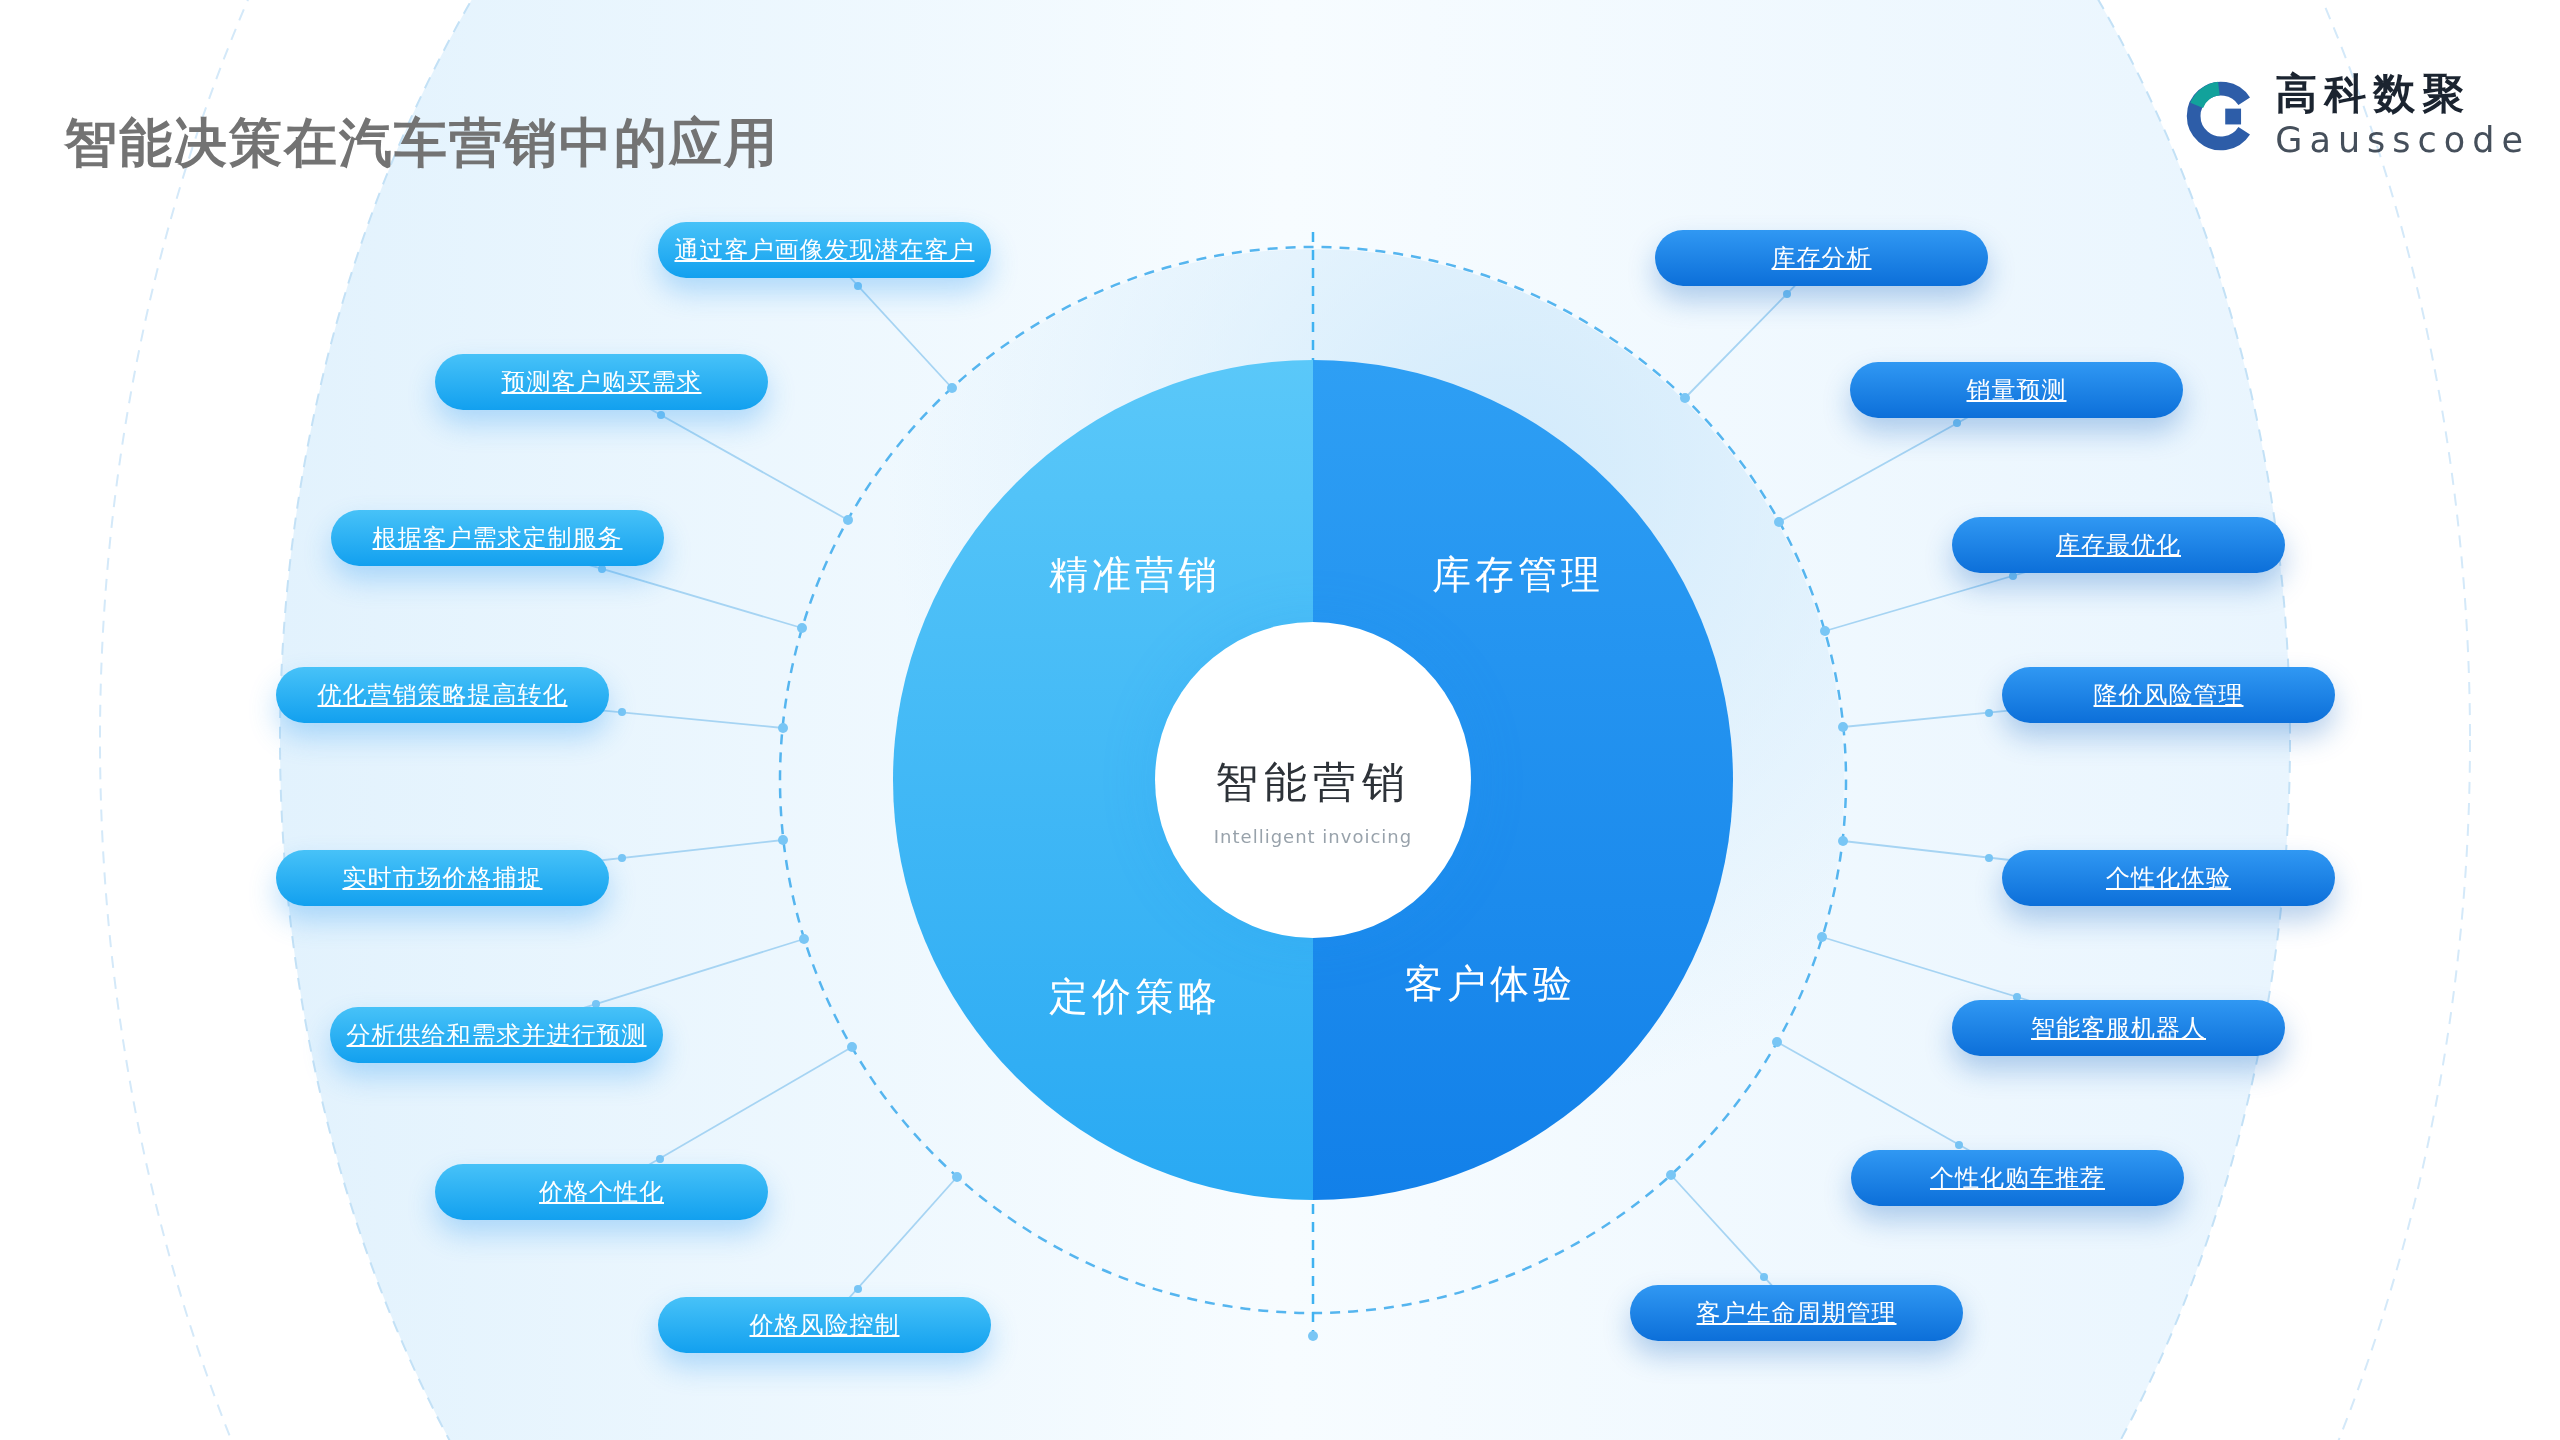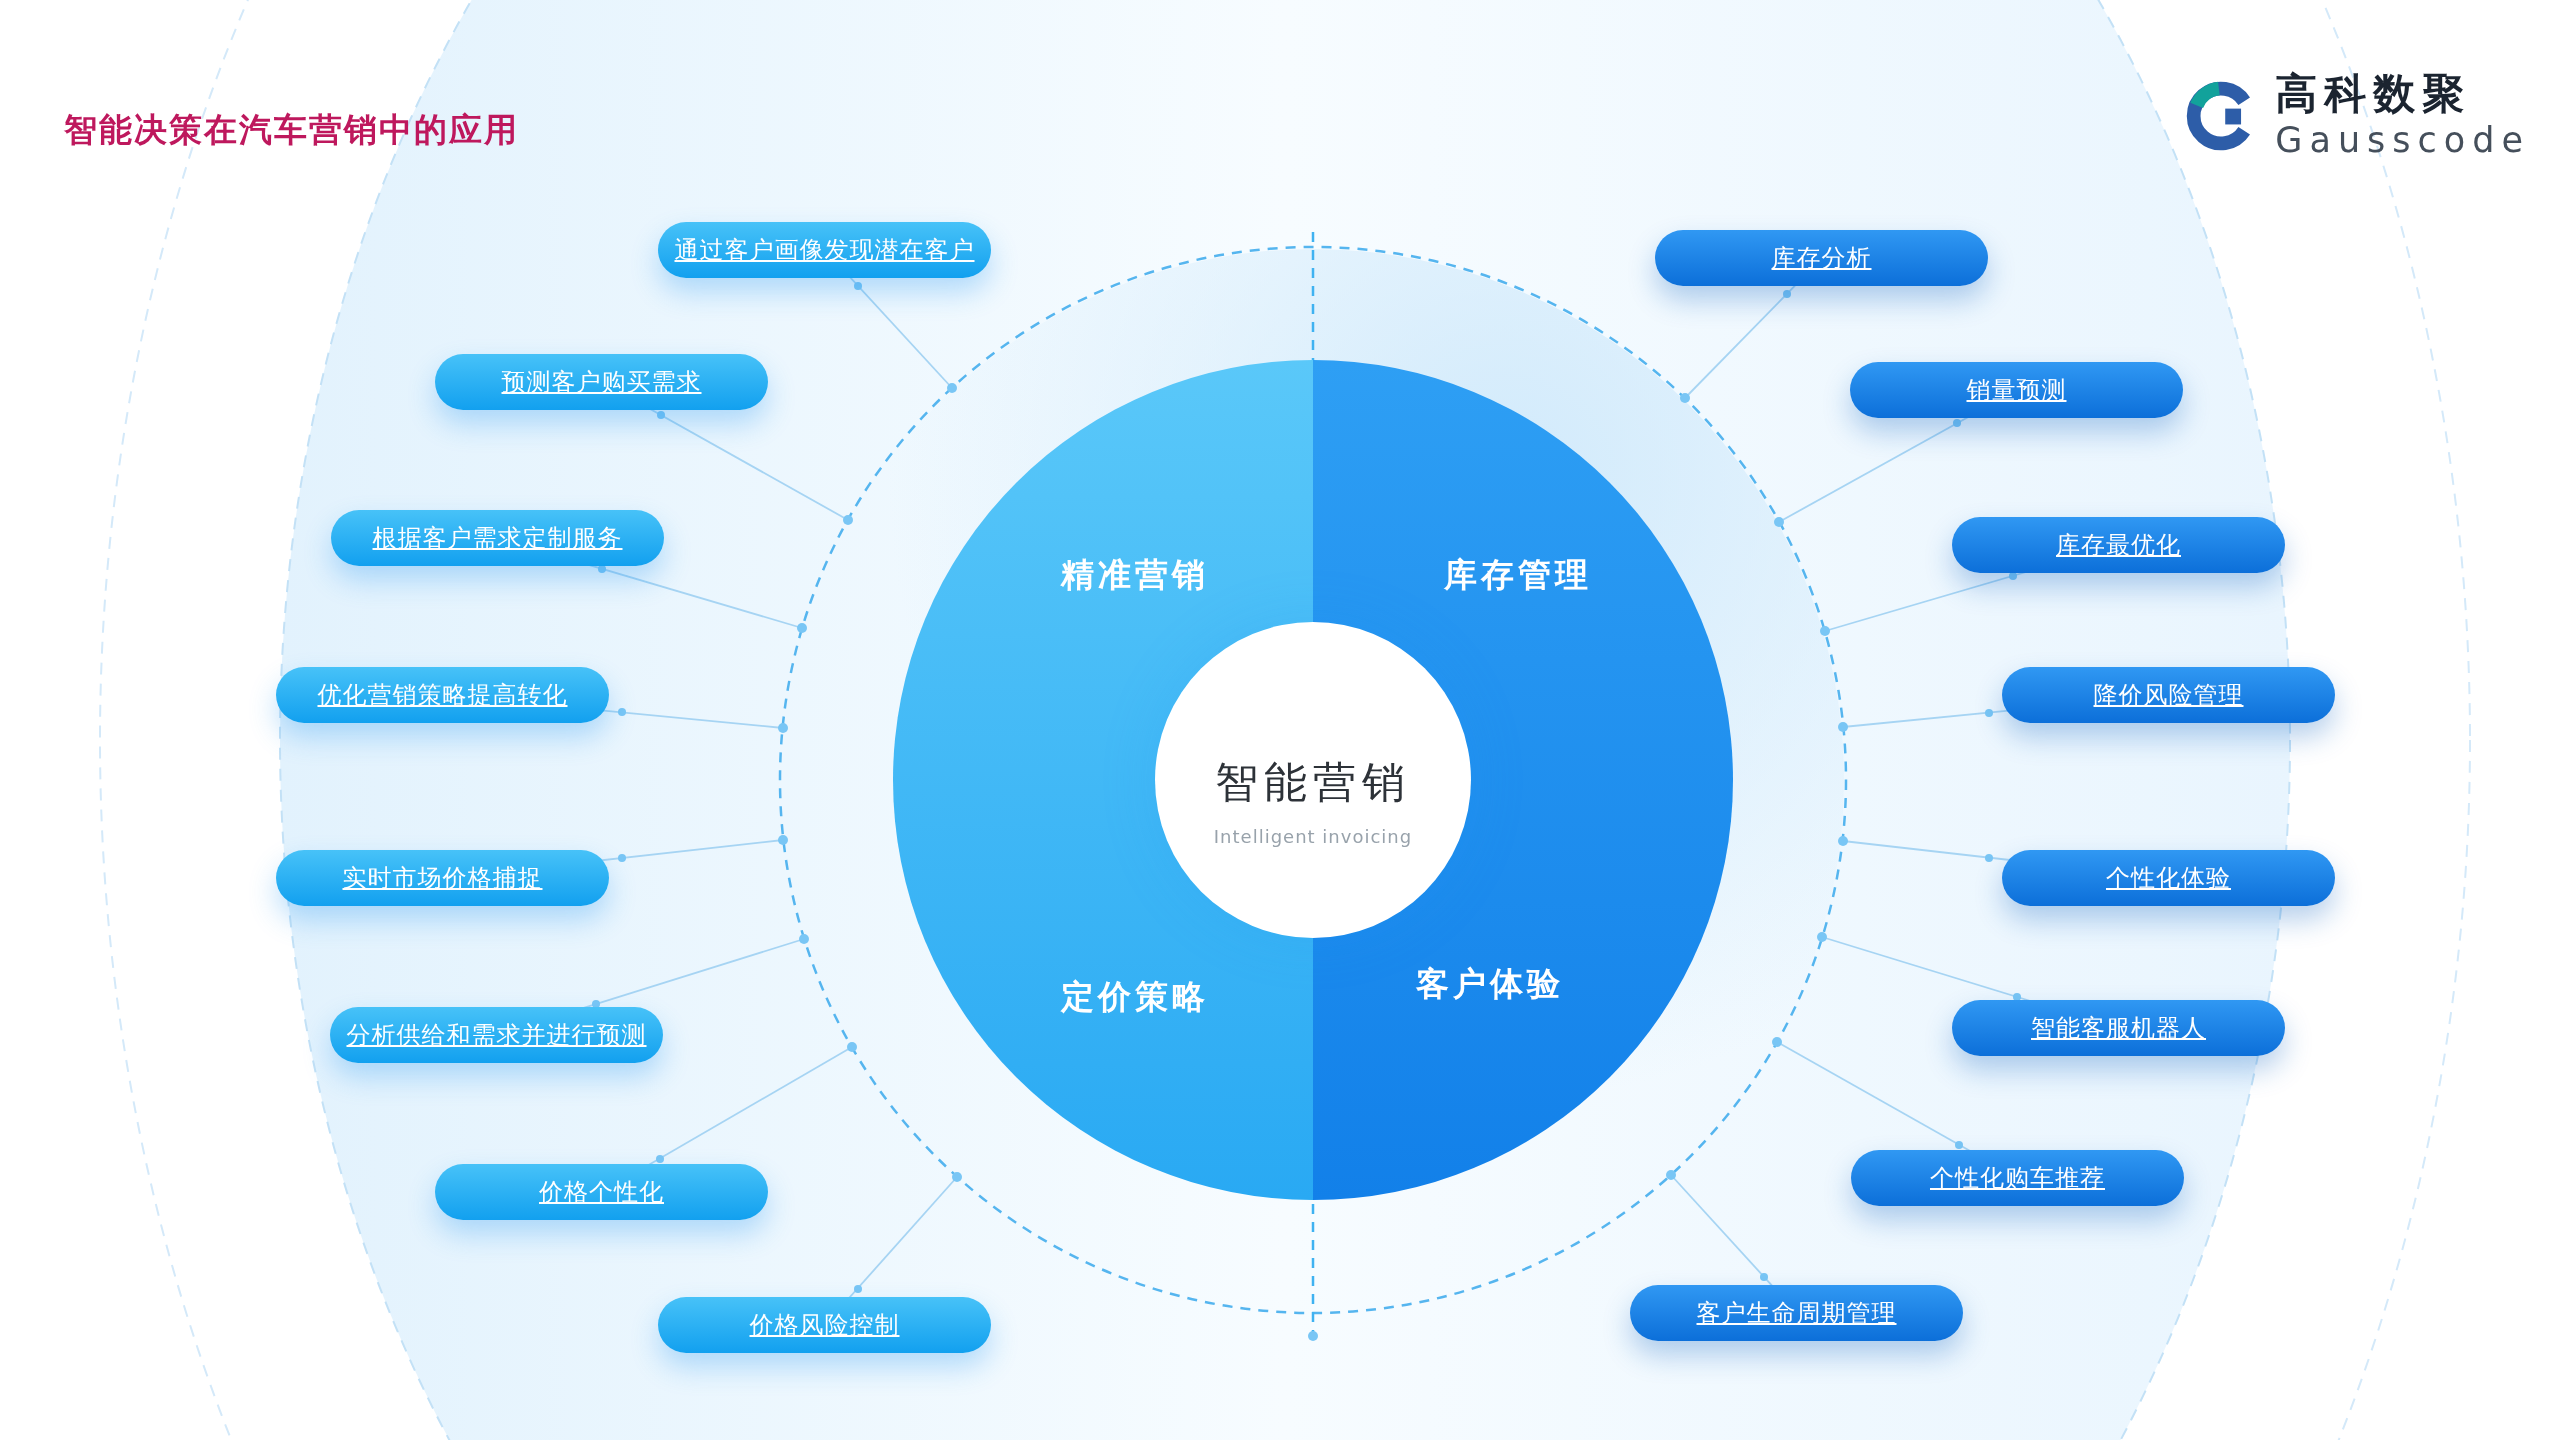--- a/index.html
+++ b/index.html
@@ -6,40 +6,40 @@
   html, body { width:2560px; height:1440px; overflow:hidden; }
   body {
     position:relative;
     background:#ffffff;
     font-family:"DejaVu Sans","Liberation Sans",sans-serif;
   }
   .bg-svg { position:absolute; left:0; top:0; width:2560px; height:1440px; }
 
   .page-title {
     position:absolute; left:64px; top:108px;
-    font-size:33px; font-weight:600; color:#be185d; letter-spacing:2px;
+    font-size:53px; font-weight:600; color:#737373; letter-spacing:2px;
   }
 
   .logo { position:absolute; top:72px; right:30px; display:flex; gap:16px; align-items:center; }
   .logo-mark { width:76px; height:76px; }
   .logo-text { display:flex; flex-direction:column; }
   .logo-cn { font-size:42px; font-weight:700; color:#1b2430; letter-spacing:7px; line-height:1.05; }
   .logo-en { font-size:35px; color:#454f5b; letter-spacing:7px; margin-top:4px; }
 
   .pill {
     position:absolute; width:333px; height:56px; border-radius:28px;
     display:flex; align-items:center; justify-content:center;
     color:#ffffff; font-size:24px; white-space:nowrap; letter-spacing:1px;text-decoration:underline;
   }
   .pill-left  { background:linear-gradient(180deg,#47c2f8 0%,#12a0ef 100%); box-shadow:0 14px 28px rgba(32,148,243,.30); }
   .pill-right { background:linear-gradient(180deg,#3098f3 0%,#0c6fd9 100%); box-shadow:0 14px 28px rgba(17,101,192,.30); }
 
   .quad-label {
     position:absolute; transform:translate(-50%,-50%);
-    color:#ffffff; font-size:33px; letter-spacing:4px; font-weight:700;text-align:right;
+    color:#ffffff; font-size:39px; letter-spacing:4px; font-weight:400;text-align:right;
   }
 
   .center-circle {
     position:absolute; left:1155px; top:622px; width:316px; height:316px;
     background:#ffffff; border-radius:50%;
     box-shadow:0 0 55px rgba(33,150,243,.18);
   }
   .center-text {
     position:absolute; left:1313px; top:800px; transform:translate(-50%,-50%);
     text-align:center; width:360px;

